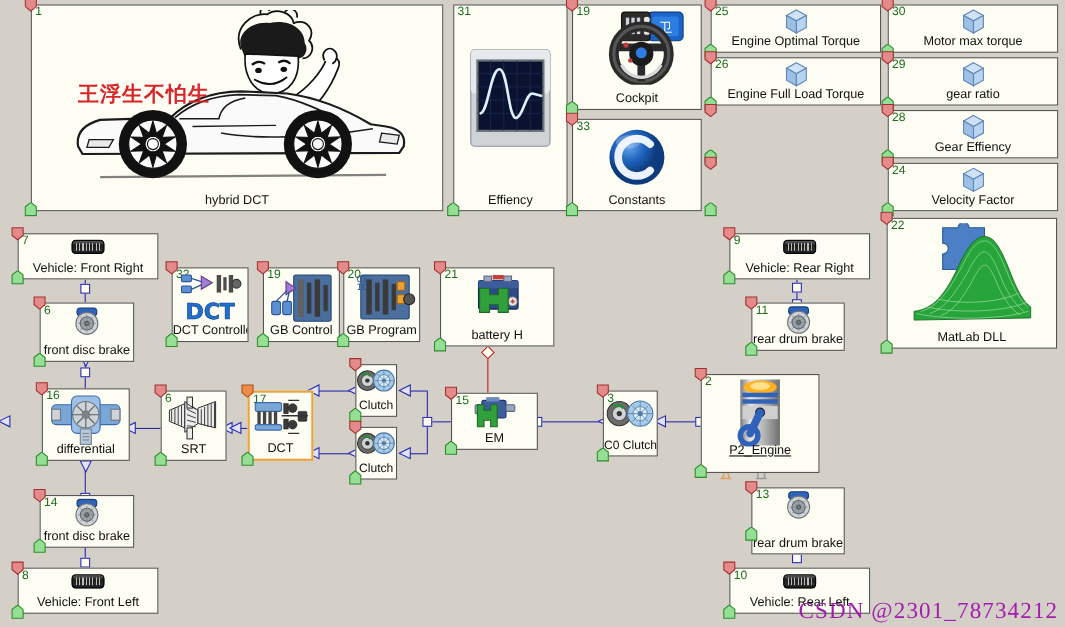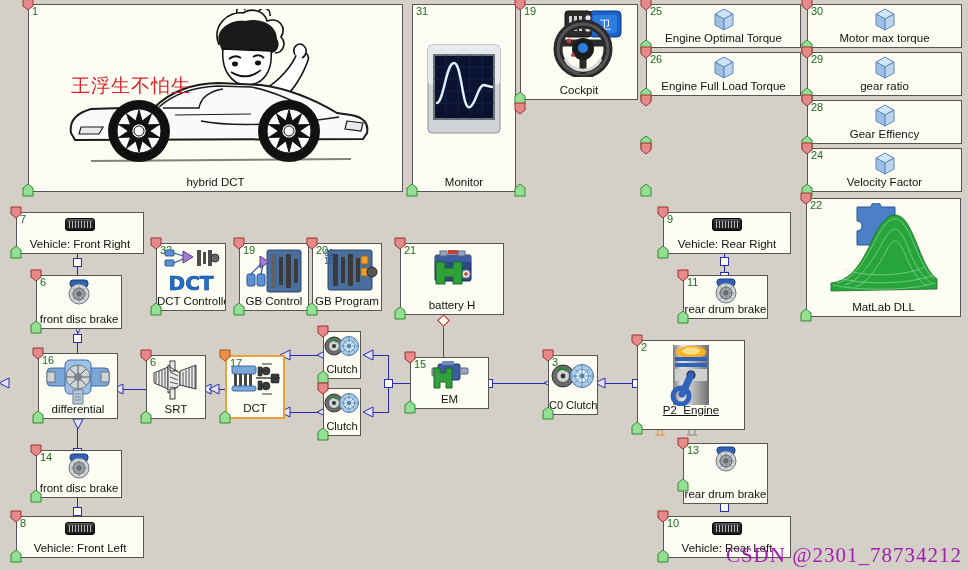--- a/index.html
+++ b/index.html
@@ -279,21 +279,21 @@
               <g transform="rotate(324)">
                   <path d="M0,-21 L4,-7 L-4,-7 Z"></path>
                 </g>
             </g>
           </g>
           <circle cx="238" cy="122" r="5" fill="#fafafa" stroke="#111"></circle>
         </g>
         <path d="M40,152 L300,150" stroke="#1b1b1b" stroke-width="2" fill="none" opacity="0.55"></path>
       </svg>
     </div>
-    <div style="position:absolute;left:42px;top:68px;font-size:19px;font-weight:normal;color:#d7252a;font-family:'DejaVu Sans',sans-serif;letter-spacing:1px;">王浮生不怕生</div>
+    <div style="position:absolute;left:42px;top:68px;font-size:19px;font-weight:bold;color:#d7252a;font-family:'DejaVu Sans',sans-serif;letter-spacing:1px;">王浮生不怕生</div>
     <span class="lab">hybrid DCT</span>
   </div>
   <svg class="port" style="left:22px;top:-2px;" viewBox="0 0 13 13">
       <path d="M1,1 L11,1 L11,8 L6,12 L1,8 Z" fill="#e58a8a" stroke="#a03030"></path>
     </svg>
   <svg class="port" style="left:22px;top:184px;" viewBox="0 0 13 13">
       <path d="M1,4 L6,0 L11,4 L11,12 L1,12 Z" fill="#95df95" stroke="#2f8a2f"></path>
     </svg>
 
   <div class="blk" style="left:412px;top:4px;width:104px;height:188px;">
@@ -303,21 +303,21 @@
         <rect x="6" y="4" width="72" height="88" rx="4" fill="#cfd3d6" stroke="#8a9096"></rect>
         <rect x="6" y="4" width="72" height="40" rx="4" fill="#e6eaec"></rect>
         <rect x="12" y="14" width="60" height="64" fill="#0a1230" stroke="#6d747a" stroke-width="2"></rect>
         <g stroke="#1b2a55" stroke-width="0.7">
           <path d="M12,26 H72 M12,38 H72 M12,50 H72 M12,62 H72"></path>
           <path d="M24,14 V78 M36,14 V78 M48,14 V78 M60,14 V78"></path>
         </g>
         <path d="M15,62 C22,60 24,22 32,22 C40,22 40,70 48,66 C54,63 56,44 62,44 L70,46" fill="none" stroke="#dff0ff" stroke-width="2.4" stroke-linecap="round"></path>
       </svg>
     </div>
-    <span class="lab">Monitor</span>
+    <span class="lab">Effiency</span>
   </div>
   <svg class="port" style="left:406px;top:184px;" viewBox="0 0 13 13">
       <path d="M1,4 L6,0 L11,4 L11,12 L1,12 Z" fill="#95df95" stroke="#2f8a2f"></path>
     </svg>
 
   <div class="blk" style="left:520px;top:4px;width:118px;height:96px;">
     <span class="num">19</span>
     <div class="ico" style="top:2px;width:80px;height:70px;left:26px;transform:none;">
       <svg viewBox="0 0 80 70" width="80" height="70">
         <rect x="42" y="4" width="32" height="26" rx="4" fill="#1b63c8" stroke="#0e3c80"></rect>
@@ -343,20 +343,38 @@
     </div>
     <span class="lab">Cockpit</span>
   </div>
   <svg class="port" style="left:514px;top:-2px;" viewBox="0 0 13 13">
       <path d="M1,1 L11,1 L11,8 L6,12 L1,8 Z" fill="#e58a8a" stroke="#a03030"></path>
     </svg>
   <svg class="port" style="left:514px;top:92px;" viewBox="0 0 13 13">
       <path d="M1,4 L6,0 L11,4 L11,12 L1,12 Z" fill="#95df95" stroke="#2f8a2f"></path>
     </svg>
 
+  <div class="blk" style="left:520px;top:108px;width:118px;height:84px;">
+    <span class="num">33</span>
+    <div class="ico" style="top:6px;width:56px;height:56px;">
+      <svg viewBox="0 0 56 56" width="56" height="56">
+        <defs>
+            <radialGradient id="cg" cx="36%" cy="30%">
+              <stop offset="0" stop-color="#6aa6e8"></stop>
+              <stop offset="0.55" stop-color="#1e63bd"></stop>
+              <stop offset="1" stop-color="#0e3b7e"></stop>
+            </radialGradient>
+          </defs>
+        <circle cx="28" cy="28" r="25" fill="url(#cg)"></circle>
+        <path d="M40,16 A17,17 0 1 0 40,40" fill="none" stroke="#eaf3ff" stroke-width="7" stroke-linecap="round"></path>
+        <ellipse cx="20" cy="14" rx="11" ry="6" fill="#ffffff" opacity="0.22"></ellipse>
+      </svg>
+    </div>
+    <span class="lab">Constants</span>
+  </div>
   <svg class="port" style="left:514px;top:102px;" viewBox="0 0 13 13">
       <path d="M1,1 L11,1 L11,8 L6,12 L1,8 Z" fill="#e58a8a" stroke="#a03030"></path>
     </svg>
   <svg class="port" style="left:514px;top:184px;" viewBox="0 0 13 13">
       <path d="M1,4 L6,0 L11,4 L11,12 L1,12 Z" fill="#95df95" stroke="#2f8a2f"></path>
     </svg>
 
   <div class="blk" style="left:646px;top:4px;width:155px;height:44px;">
     <span class="num">25</span>
     <div class="ico cubeico" style="top:3px;">

